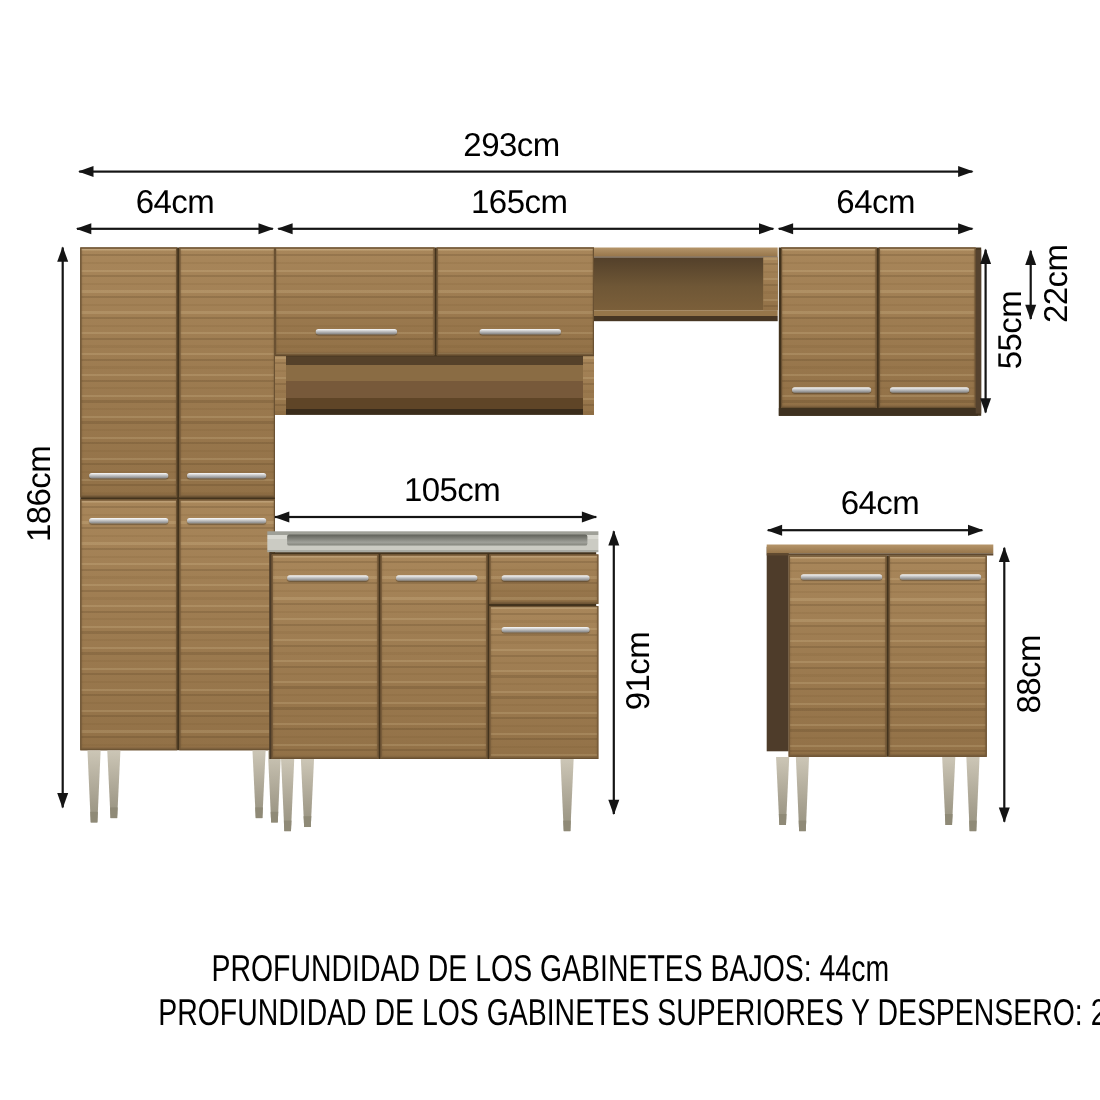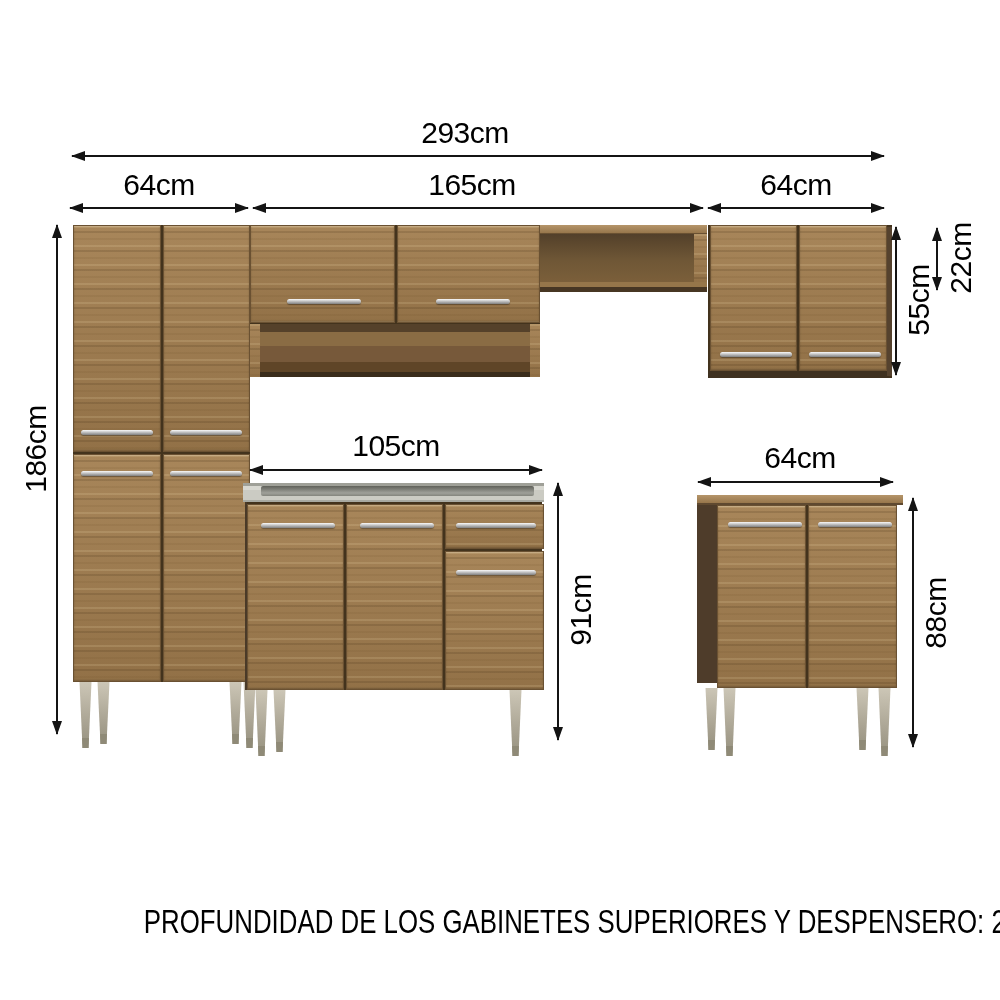--- a/index.html
+++ b/index.html
@@ -159,26 +159,29 @@
   <div class="dim-v" style="left:56px;top:225px;height:509px;"></div>
   <div class="dim-v" style="left:895px;top:227px;height:148px;"></div>
   <div class="dim-v" style="left:936px;top:228px;height:62px;"></div>
   <div class="dim-v" style="left:557px;top:483px;height:257px;"></div>
   <div class="dim-v" style="left:912px;top:498px;height:249px;"></div>
 
   <div class="dim-label" style="left:465px;top:118px;">293cm</div>
   <div class="dim-label" style="left:159px;top:170px;">64cm</div>
   <div class="dim-label" style="left:472px;top:170px;">165cm</div>
   <div class="dim-label" style="left:796px;top:170px;">64cm</div>
-  <div class="dim-label" style="left:396px;top:431px;">105cm</div>
+  <div class="dim-label" style="left:411px;top:431px;">105cm</div>
   <div class="dim-label" style="left:800px;top:443px;">64cm</div>
 
   <div class="dim-label-v" style="left:36px;top:449px;">186cm</div>
   <div class="dim-label-v" style="left:919px;top:300px;">55cm</div>
   <div class="dim-label-v" style="left:961px;top:258px;">22cm</div>
   <div class="dim-label-v" style="left:581px;top:610px;">91cm</div>
   <div class="dim-label-v" style="left:936px;top:613px;">88cm</div>
 
+  <div class="note-line" style="top:862px;">
+    <span class="note-inner">PROFUNDIDAD DE LOS GABINETES BAJOS: 44cm</span>
+  </div>
   <div class="note-line" style="top:902px;">
     <span class="note-inner">PROFUNDIDAD DE LOS GABINETES SUPERIORES Y DESPENSERO: 27cm</span>
   </div>
 
 </div>
 
 </body></html>

